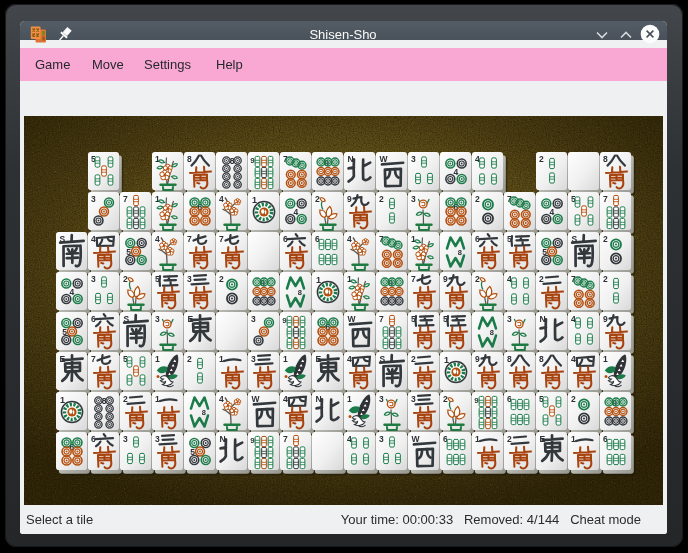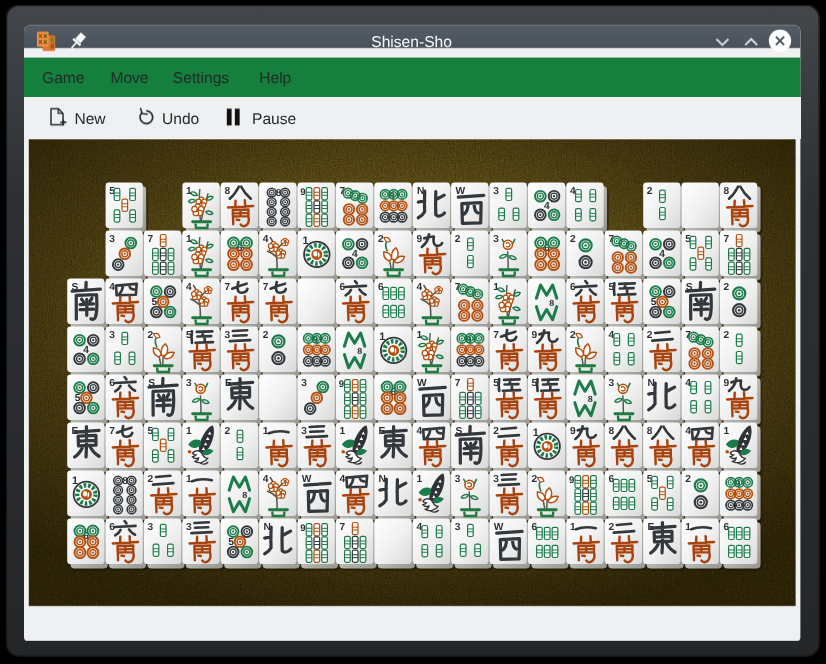--- a/index.html
+++ b/index.html
@@ -1,20 +1,20 @@
 <!DOCTYPE html>
 <html><head><meta charset="utf-8"><style>
 *{margin:0;padding:0;box-sizing:border-box}
 html,body{background:#000;width:688px;height:553px;overflow:hidden;font-family:"Liberation Sans",sans-serif}
 #frame,#board,#menubar,#toolbar,#status,#titlebar{transform:translateZ(0)}
 #frame{position:absolute;left:5px;top:4px;width:678px;height:543px;border-radius:11px;
 background:linear-gradient(180deg,#43474b 0%,#2e3134 30%,#242628 100%);box-shadow:inset 0 0 0 1px #17191b}
 #content{position:absolute;left:15px;top:17px;width:647px;height:513px;background:#eff0f1;border-radius:5px 5px 3px 3px;overflow:hidden}
 #titlebar{position:absolute;left:0;top:0;width:647px;height:19px;background:linear-gradient(180deg,#545d65,#49525a);color:rgba(252,252,252,0.99);font-size:13px}
-#menubar{position:absolute;left:0;top:27px;width:647px;height:33px;background:#15803d;color:rgba(35,38,41,0.99);font-size:13px}
+#menubar{position:absolute;left:0;top:27px;width:647px;height:33px;background:#f9a8d4;color:rgba(35,38,41,0.99);font-size:13px}
 #toolbar{position:absolute;left:0;top:60px;width:647px;height:35px;background:#eff0f1;color:rgba(35,38,41,0.99);font-size:13px}
 #game{position:absolute;left:4px;top:95px;width:639px;height:389px;
 background:radial-gradient(ellipse 70% 64% at 49% 40%,#806e22 0%,#715e1d 38%,#4f4013 68%,#332808 100%);overflow:hidden}
 #status{position:absolute;left:0;top:484px;width:647px;height:29px;background:#eff0f1;color:rgba(38,41,44,0.99);font-size:13px}
 text{font-family:"Liberation Sans",sans-serif}
 </style></head><body>
 <div id="frame">
 <div id="content">
   <div id="game">
         <svg width="639" height="389" style="position:absolute;left:0;top:0">
@@ -1074,33 +1074,19 @@
         </svg>
       </div>
   <div id="menubar">
         <svg width="647" height="33" style="position:absolute;left:0;top:0;transform:translateZ(0)">
     <text x="15" y="21" font-size="13" fill="#232629" fill-opacity="0.99">Game</text>
     <text x="72" y="21" font-size="13" fill="#232629" fill-opacity="0.99">Move</text>
     <text x="124" y="21" font-size="13" fill="#232629" fill-opacity="0.99">Settings</text>
     <text x="196" y="21" font-size="13" fill="#232629" fill-opacity="0.99">Help</text>
         </svg>
   </div>
-  <div id="toolbar">
-        <svg width="18" height="17" viewBox="0 0 18 17" style="position:absolute;left:19px;top:8px">
-          <path d="M3.5,1.5 H9.5 L13.5,5.5 V15 H3.5 Z" fill="none" stroke="#2b2f33" stroke-width="1.25" stroke-linejoin="round"></path>
-          <path d="M9.5,1.5 V5.5 H13.5" fill="none" stroke="#2b2f33" stroke-width="1.1"></path>
-          <path d="M11.3,13 H16.3 M13.8,10.5 V15.5" stroke="#2b2f33" stroke-width="1.4"></path>
-        </svg>
-        <svg width="17" height="17" viewBox="0 0 17 17" style="position:absolute;left:92px;top:8px">
-          <path d="M6,5.2 A5.3,5.3 0 1 0 10.4,3.4" fill="none" stroke="#2b2f33" stroke-width="1.45" stroke-linecap="round"></path>
-          <path d="M6.4,5.6 L5.2,1.4 M6.4,5.6 L10.6,6.1" fill="none" stroke="#2b2f33" stroke-width="1.3" stroke-linecap="round"></path>
-        </svg>
-        <svg width="15" height="17" viewBox="0 0 15 17" style="position:absolute;left:167px;top:8px">
-          <rect x="2" y="1.5" width="4" height="14" fill="#111"></rect>
-          <rect x="8.7" y="1.5" width="4" height="14" fill="#111"></rect>
-        </svg>
-        <svg width="647" height="35" style="position:absolute;left:0;top:0;transform:translateZ(0)">
-    <text x="42" y="22" font-size="13" fill="#232629" fill-opacity="0.99">New</text>
-    <text x="115" y="22" font-size="13" fill="#232629" fill-opacity="0.99">Undo</text>
-    <text x="190" y="22" font-size="13" fill="#232629" fill-opacity="0.99">Pause</text>
+  <div id="status">
+        <svg width="647" height="29" style="position:absolute;left:0;top:0;transform:translateZ(0)">
+    <text x="6" y="19" font-size="13" fill="#26292c" fill-opacity="0.99">Select a tile</text>
+    <text x="621" y="19" text-anchor="end" font-size="13" fill="#26292c" fill-opacity="0.99">Your time: 00:00:33&nbsp;&nbsp; Removed: 4/144&nbsp;&nbsp; Cheat mode</text>
         </svg>
   </div>
 </div>
 </div>
 </body></html>

